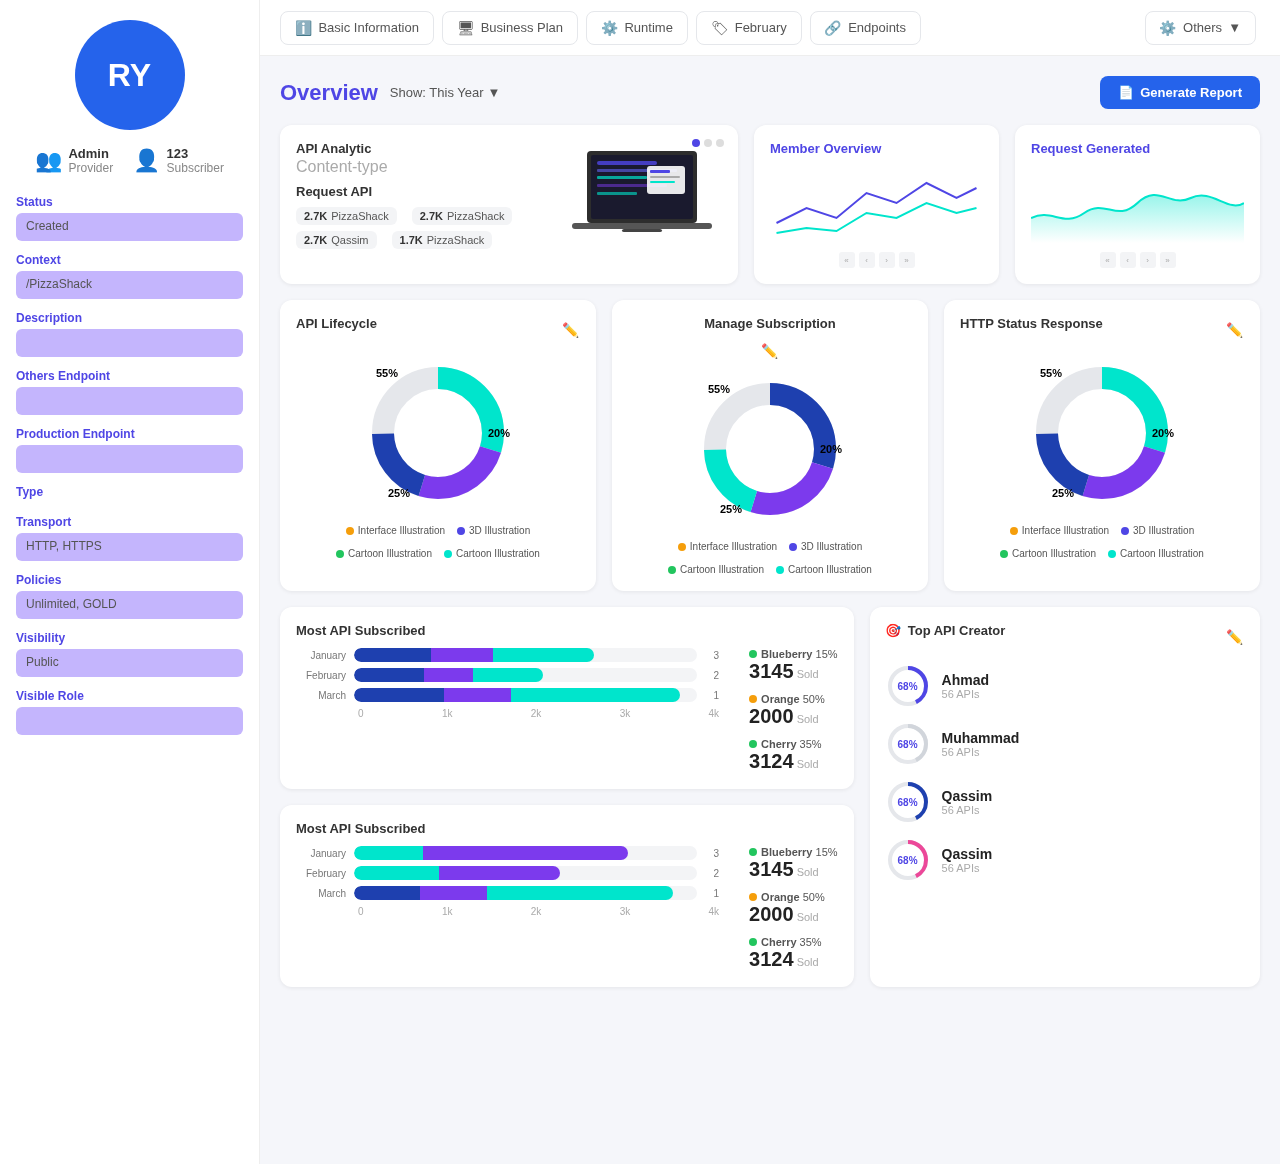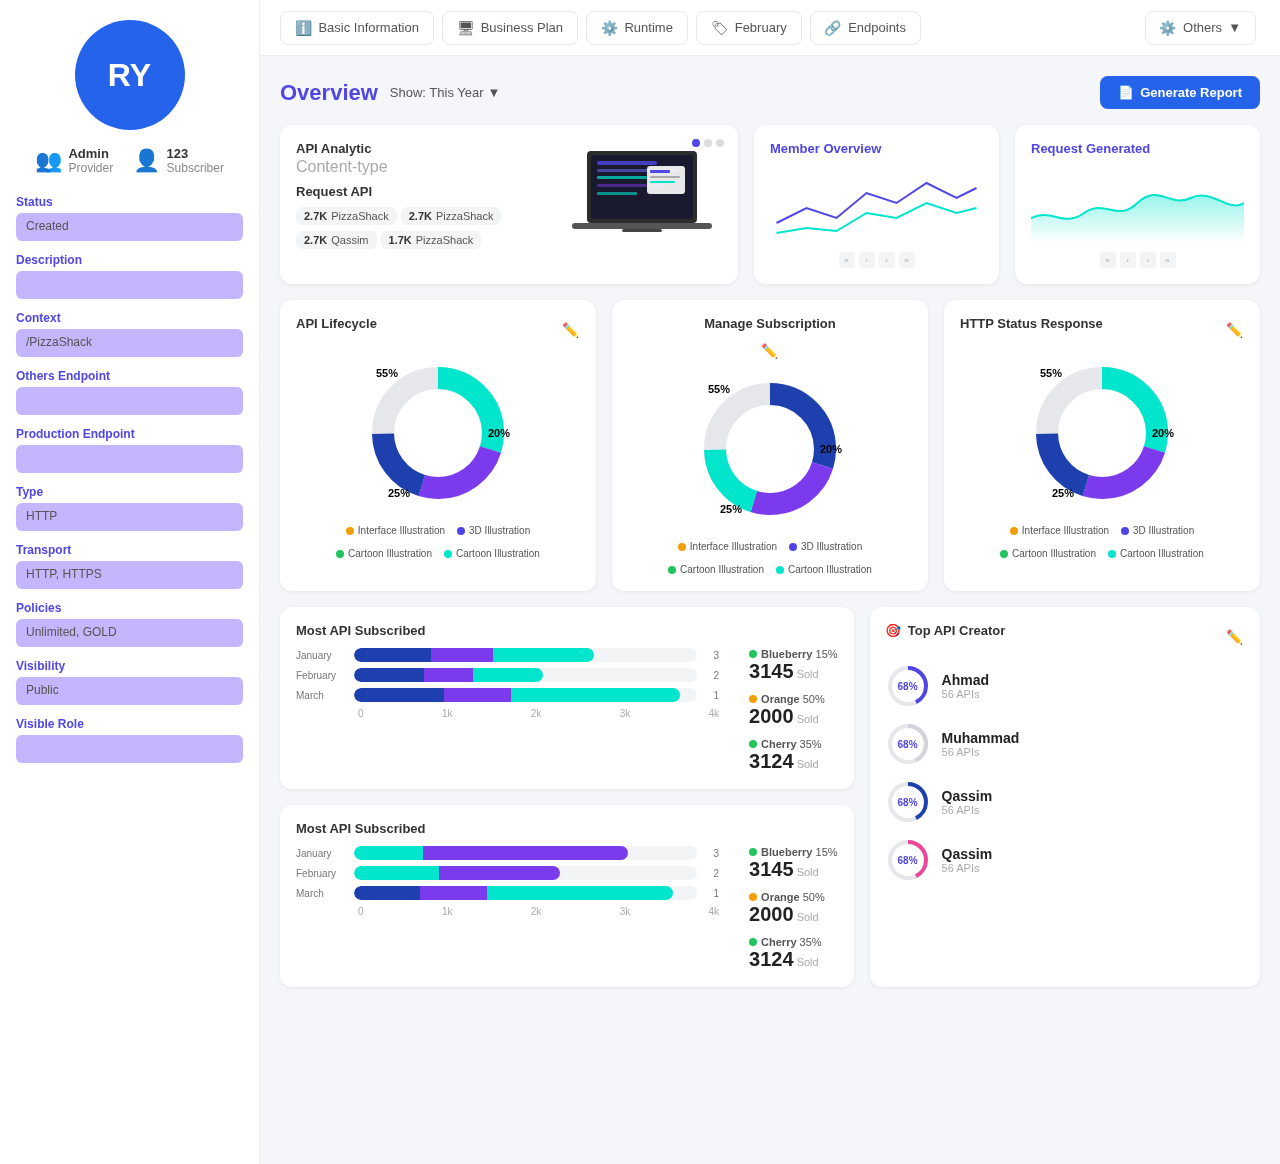--- a/index.html
+++ b/index.html
@@ -146,21 +146,21 @@
       padding: 16px;
       box-shadow: 0 1px 4px rgba(0,0,0,0.07);
     }
     .card-api-analytic { flex: 2; }
     .card-member { flex: 1; }
     .card-request { flex: 1; }
 
     .card-title { font-size: 13px; font-weight: 700; color: #333; margin-bottom: 2px; }
     .card-subtitle { font-size: 16px; color: #aaa; margin-bottom: 8px; }
     .api-tags-col { flex: 1; }
-    .api-tag-row { display: flex; gap: 4px; margin-bottom: 6px; }
+    .api-tag-row { display: flex; gap: 15px; margin-bottom: 6px; }
     .api-tag {
       background: #f3f4f6;
       border-radius: 6px;
       padding: 3px 8px;
       font-size: 11px;
       color: #555;
       display: flex;
       align-items: center;
       gap: 4px;
     }
@@ -180,21 +180,21 @@
       flex-direction: column;
       align-items: center;
       text-align: center;
     }
     .donut-container { position: relative; width: 160px; height: 160px; margin-bottom: 12px; }
 
     .legend-row { display: flex; gap: 12px; flex-wrap: wrap; justify-content: center; }
     .legend-item { display: flex; align-items: center; gap: 4px; font-size: 10px; color: #555; }
     .legend-dot { width: 8px; height: 8px; border-radius: 50%; }
     .bar-row { display: flex; align-items: center; gap: 8px; margin-bottom: 6px; }
-    .bar-label { font-size: 10px; color: #777; width: 50px; text-align: left; }
+    .bar-label { font-size: 10px; color: #777; width: 50px; text-align: right; }
     .bar-track { flex: 1; height: 14px; background: #f3f4f6; border-radius: 7px; overflow: hidden; position: relative; }
     .bar-fill { height: 100%; border-radius: 7px; display: flex; }
     .bar-num { font-size: 10px; color: #777; width: 14px; text-align: right; }
 
     .x-axis { display: flex; justify-content: space-between; padding-left: 62px; font-size: 10px; color: #aaa; margin-top: 4px; }
 
     .stats-col { display: flex; flex-direction: column; justify-content: center; gap: 10px; padding-left: 20px; }
     .stat-item { }
     .stat-legend { display: flex; align-items: center; gap: 4px; font-size: 11px; color: #555; }
     .stat-number { font-size: 20px; font-weight: 700; color: #222; }
@@ -236,42 +236,41 @@
       </div>
     </div>
   </div>
 
   <div class="sidebar-section">
     <div class="sidebar-label">Status</div>
     <div class="sidebar-value">Created</div>
   </div>
 
   <div class="sidebar-section">
+    <div class="sidebar-label">Context</div>
+    <div class="sidebar-value">/PizzaShack</div>
+  </div>
+
+  <div class="sidebar-section">
     <div class="sidebar-label">Description</div>
     <div class="sidebar-value">&nbsp;</div>
   </div>
 
   <div class="sidebar-section">
-    <div class="sidebar-label">Context</div>
-    <div class="sidebar-value">/PizzaShack</div>
-  </div>
-
-  <div class="sidebar-section">
     <div class="sidebar-label">Others Endpoint</div>
     <div class="sidebar-value">&nbsp;</div>
   </div>
 
   <div class="sidebar-section">
     <div class="sidebar-label">Production Endpoint</div>
     <div class="sidebar-value">&nbsp;</div>
   </div>
 
   <div class="sidebar-section">
     <div class="sidebar-label">Type</div>
-    <div class="sidebar-value">HTTP</div>
   </div>
 
   <div class="sidebar-section">
     <div class="sidebar-label">Transport</div>
     <div class="sidebar-value">HTTP, HTTPS</div>
   </div>
 
   <div class="sidebar-section">
     <div class="sidebar-label">Policies</div>
     <div class="sidebar-value">Unlimited, GOLD</div>

